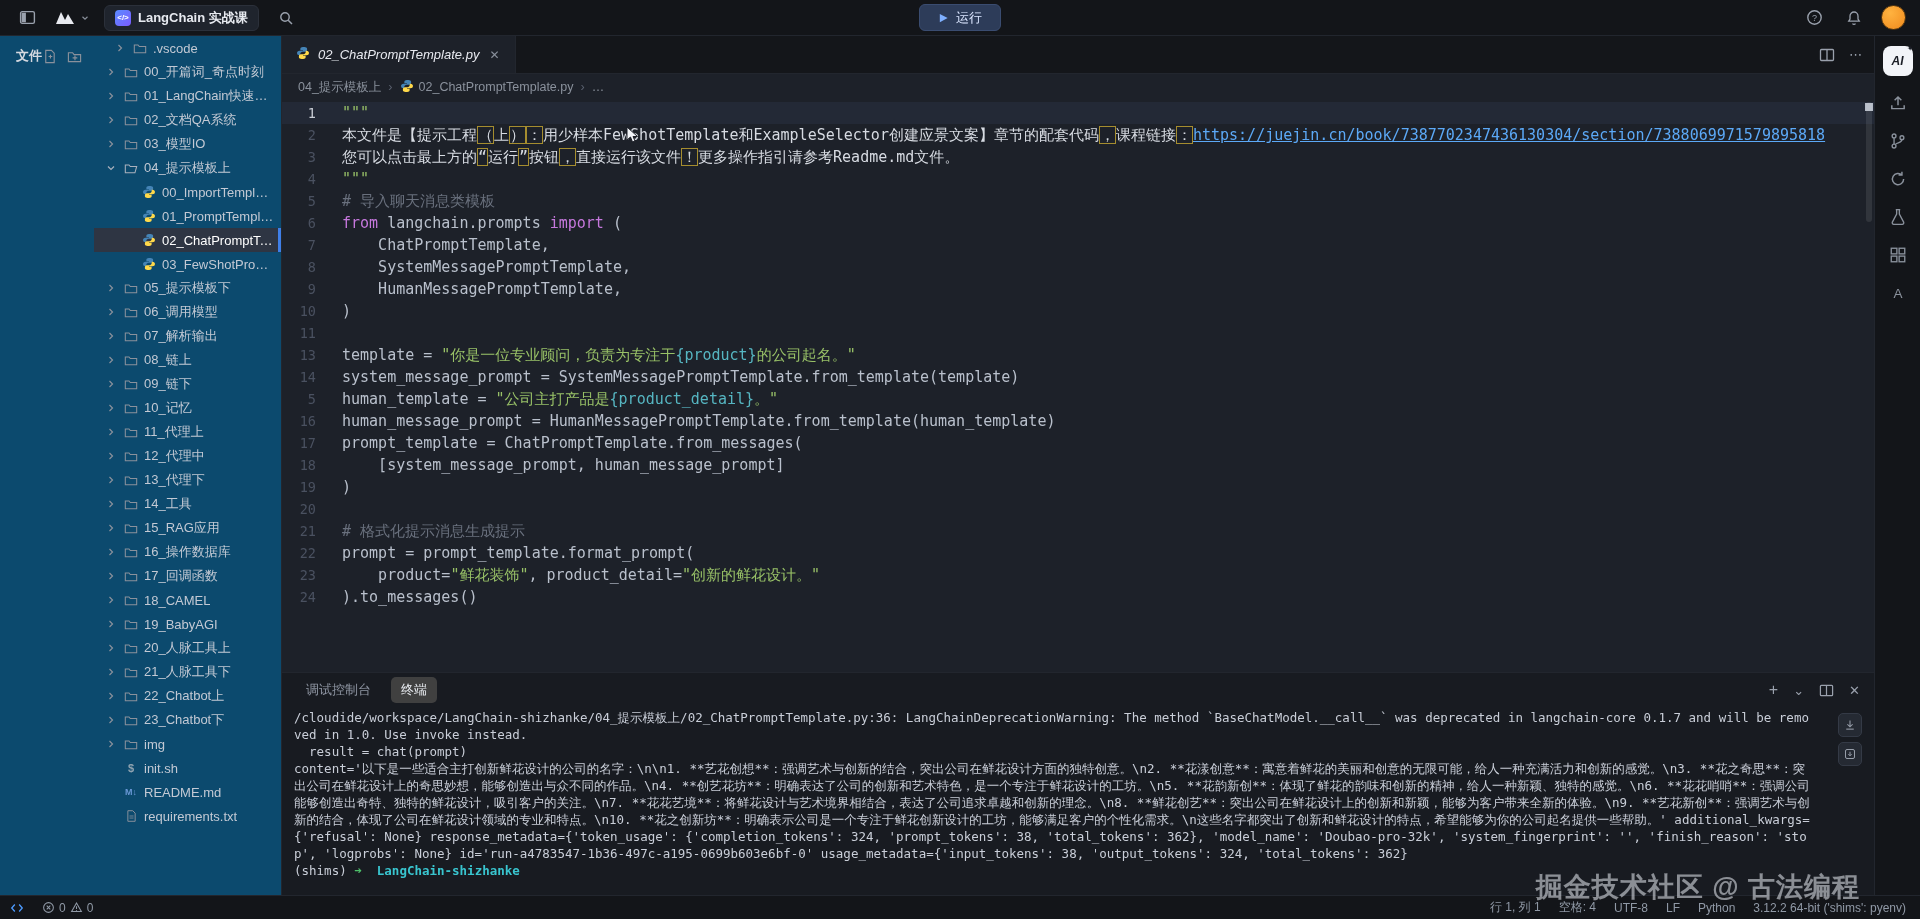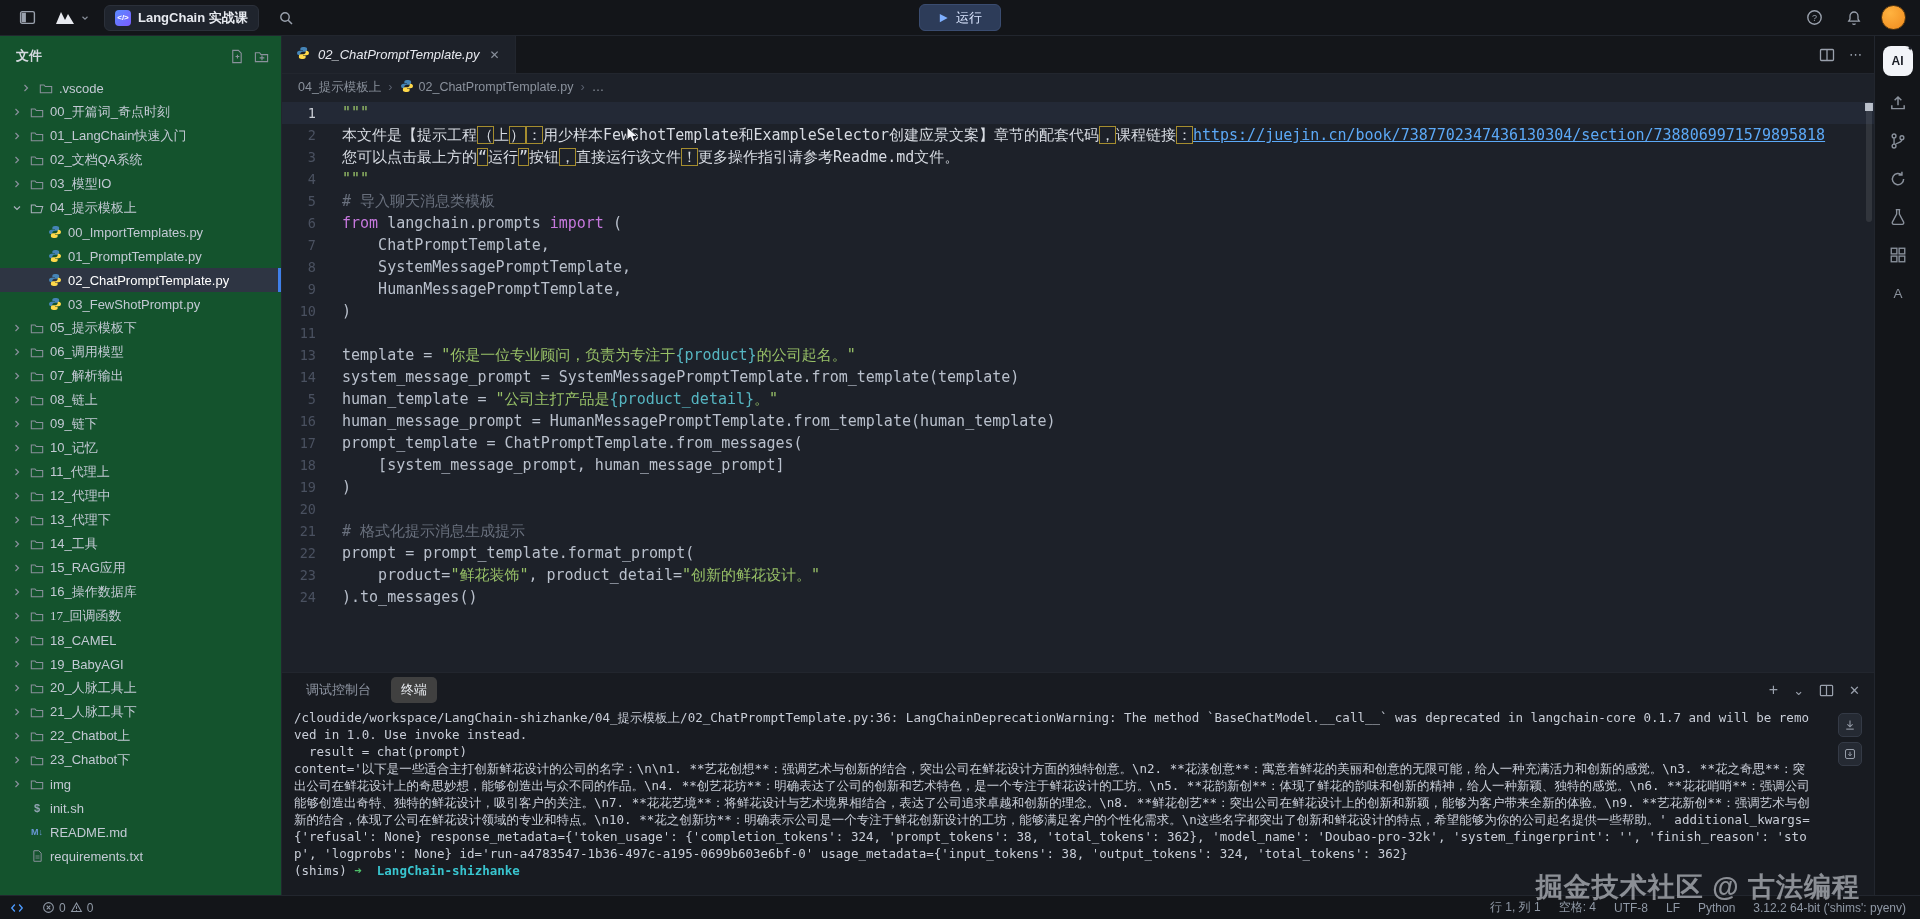--- a/index.html
+++ b/index.html
@@ -15,21 +15,21 @@
   .proj-badge { display:inline-flex; align-items:center; gap:7px; height:26px; padding:0 10px; background:#1f242d; border:1px solid #2b303a; border-radius:6px; color:#e7eaf0; font-weight:600; cursor:pointer; }
   .proj-icn { display:inline-flex; align-items:center; justify-content:center; width:16px; height:16px; border-radius:4px; background:linear-gradient(135deg,#5b8cff,#7a5bff); color:#fff; font-size:8px; font-weight:700; }
   .tb-center { position:absolute; left:50%; transform:translateX(-50%); }
   .run-btn { display:inline-flex; align-items:center; gap:7px; height:27px; padding:0 18px; background:#2d3c59; border:1px solid #3a4c70; border-radius:6px; color:#dbe6ff; font-size:13px; cursor:pointer; font-family:inherit; }
   .avatar { width:25px; height:25px; border-radius:50%; background:radial-gradient(circle at 35% 30%, #ffb340, #f08a1d); border:1px solid #5a3a10; cursor:pointer; }
 
   
   .main { display:grid; grid-template-columns:282px 1fr 46px; overflow:hidden; }
 
   
-  .sidebar { background:#14532d; border-right:1px solid #22262e; display:flex; flex-direction:column; overflow:hidden; }
+  .sidebar { background:#0c4a6e; border-right:1px solid #22262e; display:flex; overflow:hidden; }
   .explorer-header { height:40px; display:flex; align-items:center; justify-content:space-between; padding:0 12px 0 16px; color:#d5d9e0; font-weight:700; }
   .eh-icons { display:flex; gap:10px; color:#8a919c; }
   .tree { flex:1; overflow:hidden; padding-bottom:4px; }
   .row { height:24px; display:flex; align-items:center; gap:5px; padding-right:6px; color:#c3c9d4; cursor:pointer; white-space:nowrap; }
   .row.selected { background:#2e3543; color:#ffffff; box-shadow:inset -3px 0 0 #3f7fe8; }
   .row .chev { width:14px; display:inline-flex; justify-content:center; flex:none; }
   .row .ficon { width:16px; display:inline-flex; justify-content:center; flex:none; }
   .ficon-sh { color:#8fa3b0; font-weight:700; font-size:11px; }
   .ficon-md { color:#6997d5; font-weight:700; font-size:9px; }
   .row .flabel { overflow:hidden; text-overflow:ellipsis; }
@@ -81,21 +81,21 @@
   .terminal { flex:1; overflow:hidden; padding:2px 64px 4px 12px; font-family:"DejaVu Sans Mono","Liberation Mono",monospace; font-size:12.5px; line-height:17px; color:#c9ced8; }
   .tline { white-space:pre-wrap; word-break:break-all; }
   .tt-pl { color:#c9ced8; }
   .tt-green { color:#4dc06a; font-weight:700; }
   .tt-cyan { color:#39c5cf; font-weight:700; }
   .term-buttons { position:absolute; right:12px; top:40px; display:flex; flex-direction:column; gap:5px; }
   .term-btn { width:24px; height:24px; background:#252a33; border:1px solid #343a46; border-radius:5px; display:flex; align-items:center; justify-content:center; color:#9aa1ad; cursor:pointer; }
 
   
   .activitybar { background:#131519; border-left:1px solid #22262e; display:flex; flex-direction:column; align-items:center; padding-top:10px; gap:18px; }
-  .ai-badge { width:30px; height:30px; background:#f2f4f8; color:#1b1e26; border-radius:8px; display:flex; align-items:center; justify-content:center; font-weight:800; font-size:12px; cursor:pointer; position:relative; }
+  .ai-badge { width:30px; height:30px; background:#f2f4f8; color:#1b1e26; border-radius:8px; display:flex; align-items:center; justify-content:center; font-weight:800; font-size:12px; cursor:pointer; position:relative;font-style:italic; }
   .ai-badge::after { content:"✦"; position:absolute; top:-2px; right:-1px; font-size:8px; color:#1b1e26; }
   .ab-icn { color:#8a919c; cursor:pointer; display:flex; }
 
   
   .statusbar { background:#131519; border-top:1px solid #22262e; display:flex; align-items:center; justify-content:space-between; padding:0 12px 0 8px; font-size:12px; color:#9099a6; }
   .sb-left, .sb-right { display:flex; align-items:center; gap:14px; height:100%; }
   .sb-item { display:inline-flex; align-items:center; gap:4px; cursor:pointer; height:100%; padding:0 2px; }
   .remote { color:#4d9bff; display:inline-flex; }
 
   .watermark { position:fixed; right:60px; bottom:14px; font-size:27px; font-weight:700; letter-spacing:1px; color:rgba(235,238,245,.55); z-index:60; pointer-events:none; }
@@ -447,21 +447,21 @@
                 <path d="M6 4l4 4-4 4" fill="none" stroke="#8a919c" stroke-width="1.6"></path>
               </svg>
             </span>
             <span class="ficon">
               <svg width="14" height="14" viewBox="0 0 16 16">
                 <path d="M1.5 4.5h4.2l1.5 1.8h7.3v7.2h-13z" fill="none" stroke="#8a919c" stroke-width="1.2"></path>
               </svg>
             </span>
             <span class="flabel">16_操作数据库</span>
           </div>
-          <div class="row" style="padding-left: 10px; font-family: Liberation Serif, serif;">
+          <div class="row" style="padding-left: 10px;">
             <span class="chev">
               <svg width="12" height="12" viewBox="0 0 16 16">
                 <path d="M6 4l4 4-4 4" fill="none" stroke="#8a919c" stroke-width="1.6"></path>
               </svg>
             </span>
             <span class="ficon">
               <svg width="14" height="14" viewBox="0 0 16 16">
                 <path d="M1.5 4.5h4.2l1.5 1.8h7.3v7.2h-13z" fill="none" stroke="#8a919c" stroke-width="1.2"></path>
               </svg>
             </span>

